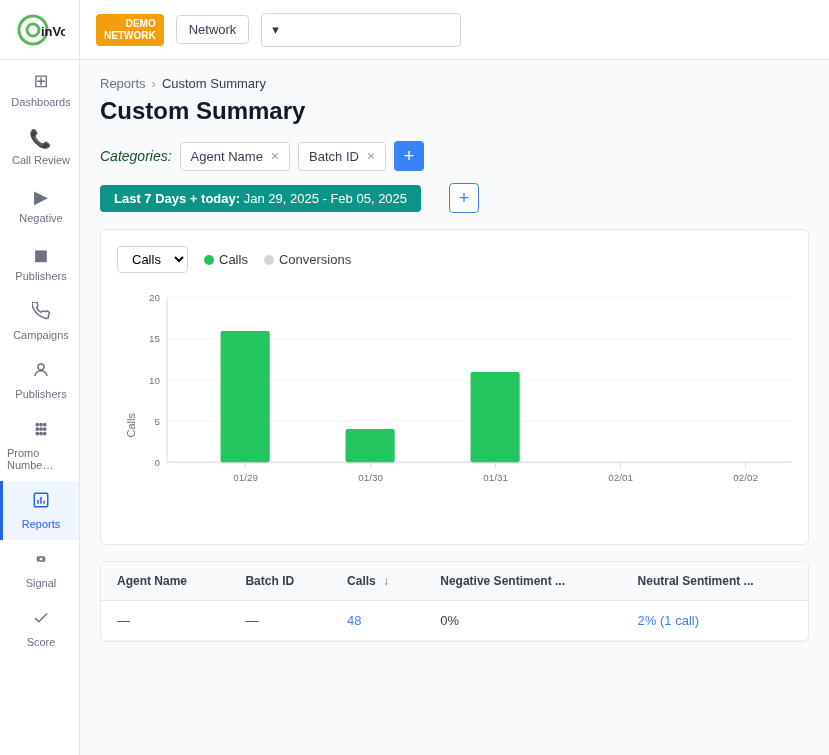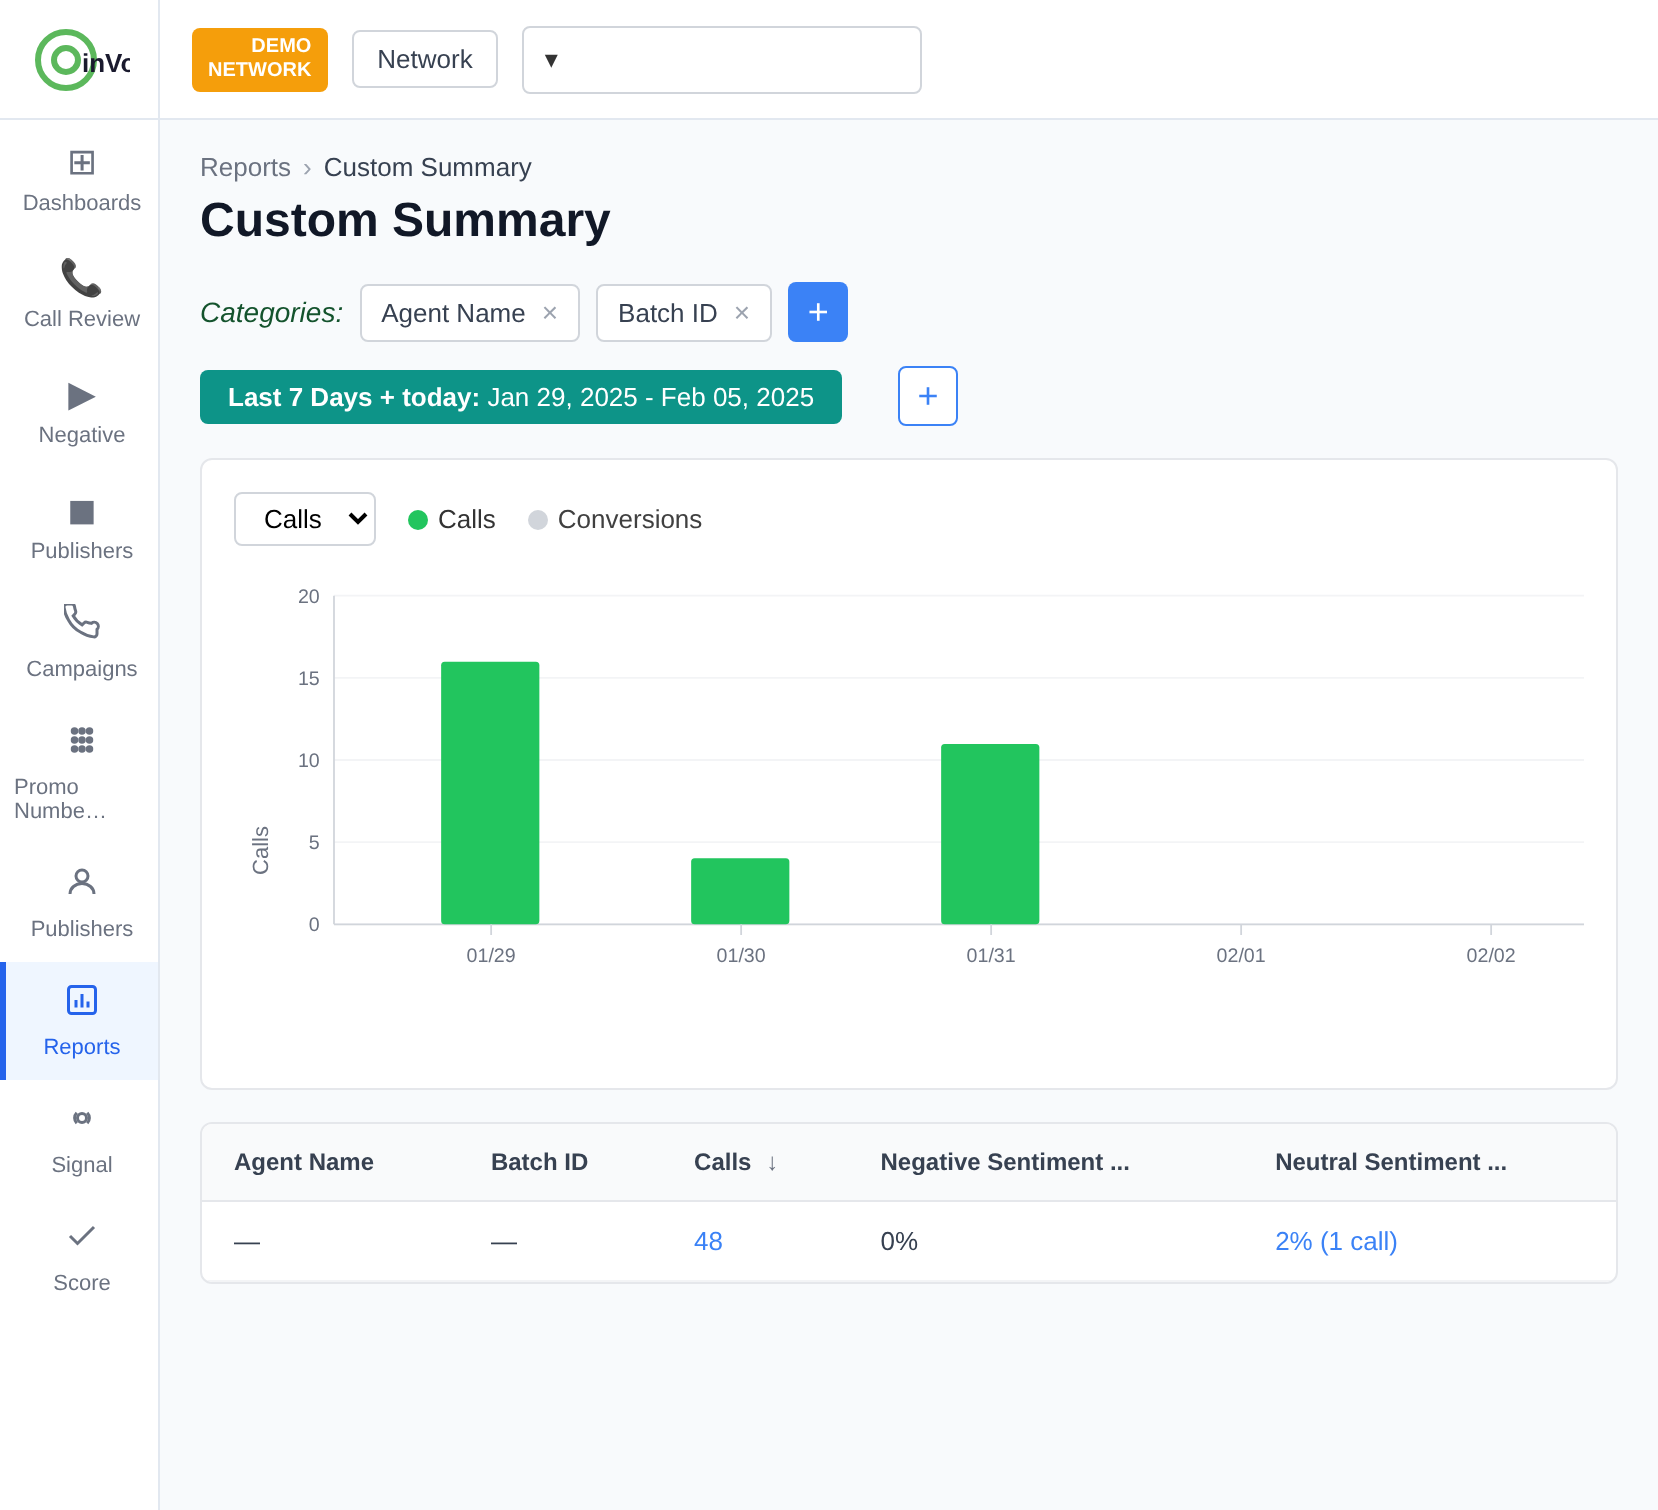--- a/index.html
+++ b/index.html
@@ -295,45 +295,45 @@
     <span class="icon">◼</span>
     <span>Publishers</span>
   </div>
   <div class="sidebar-item">
     <span class="icon">
       <svg width="18" height="18" viewBox="0 0 24 24" fill="none" stroke="currentColor" stroke-width="2">
           <path d="M22 16.92v3a2 2 0 01-2.18 2 19.79 19.79 0 01-8.63-3.07A19.5 19.5 0 013.07 10.8 19.79 19.79 0 010 2.18 2 2 0 012 0h3a2 2 0 012 1.72c.127.96.361 1.903.7 2.81a2 2 0 01-.45 2.11L6.09 7.91a16 16 0 006 6l1.27-1.27a2 2 0 012.11-.45c.907.339 1.85.573 2.81.7A2 2 0 0122 16.92z"></path>
         </svg>
     </span>
     <span>Campaigns</span>
+  </div>
+  <div class="sidebar-item">
+    <span class="icon">
+      <svg width="18" height="18" viewBox="0 0 24 24" fill="none" stroke="currentColor" stroke-width="2">
+          <circle cx="12" cy="8" r="4"></circle>
+          <path d="M4 20c0-4 3.6-7 8-7s8 3 8 7"></path>
+        </svg>
+    </span>
+    <span>Publishers</span>
   </div>
   <div class="sidebar-item">
     <span class="icon">
       <svg width="18" height="18" viewBox="0 0 24 24" fill="none" stroke="currentColor" stroke-width="2">
           <circle cx="7" cy="6" r="1.5" fill="currentColor"></circle>
           <circle cx="12" cy="6" r="1.5" fill="currentColor"></circle>
           <circle cx="17" cy="6" r="1.5" fill="currentColor"></circle>
           <circle cx="7" cy="12" r="1.5" fill="currentColor"></circle>
           <circle cx="12" cy="12" r="1.5" fill="currentColor"></circle>
           <circle cx="17" cy="12" r="1.5" fill="currentColor"></circle>
           <circle cx="7" cy="18" r="1.5" fill="currentColor"></circle>
           <circle cx="12" cy="18" r="1.5" fill="currentColor"></circle>
           <circle cx="17" cy="18" r="1.5" fill="currentColor"></circle>
         </svg>
     </span>
     <span>Promo Numbe…</span>
-  </div>
-  <div class="sidebar-item">
-    <span class="icon">
-      <svg width="18" height="18" viewBox="0 0 24 24" fill="none" stroke="currentColor" stroke-width="2">
-          <circle cx="12" cy="8" r="4"></circle>
-          <path d="M4 20c0-4 3.6-7 8-7s8 3 8 7"></path>
-        </svg>
-    </span>
-    <span>Publishers</span>
   </div>
   <div class="sidebar-item active">
     <span class="icon">
       <svg width="18" height="18" viewBox="0 0 24 24" fill="none" stroke="#2563eb" stroke-width="2">
           <rect x="3" y="3" width="18" height="18" rx="2"></rect>
           <path d="M8 17V12M12 17V8M16 17v-4"></path>
         </svg>
     </span>
     <span style="color:#2563eb">Reports</span>
   </div>

